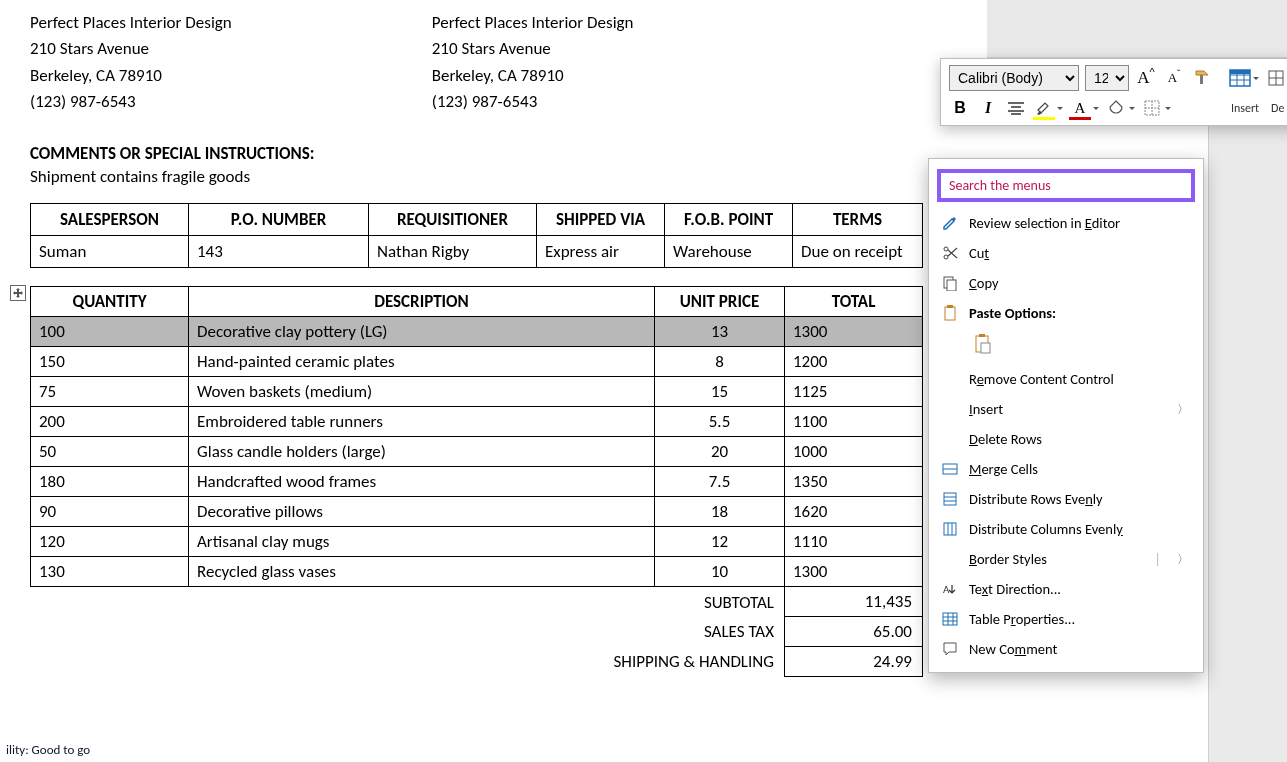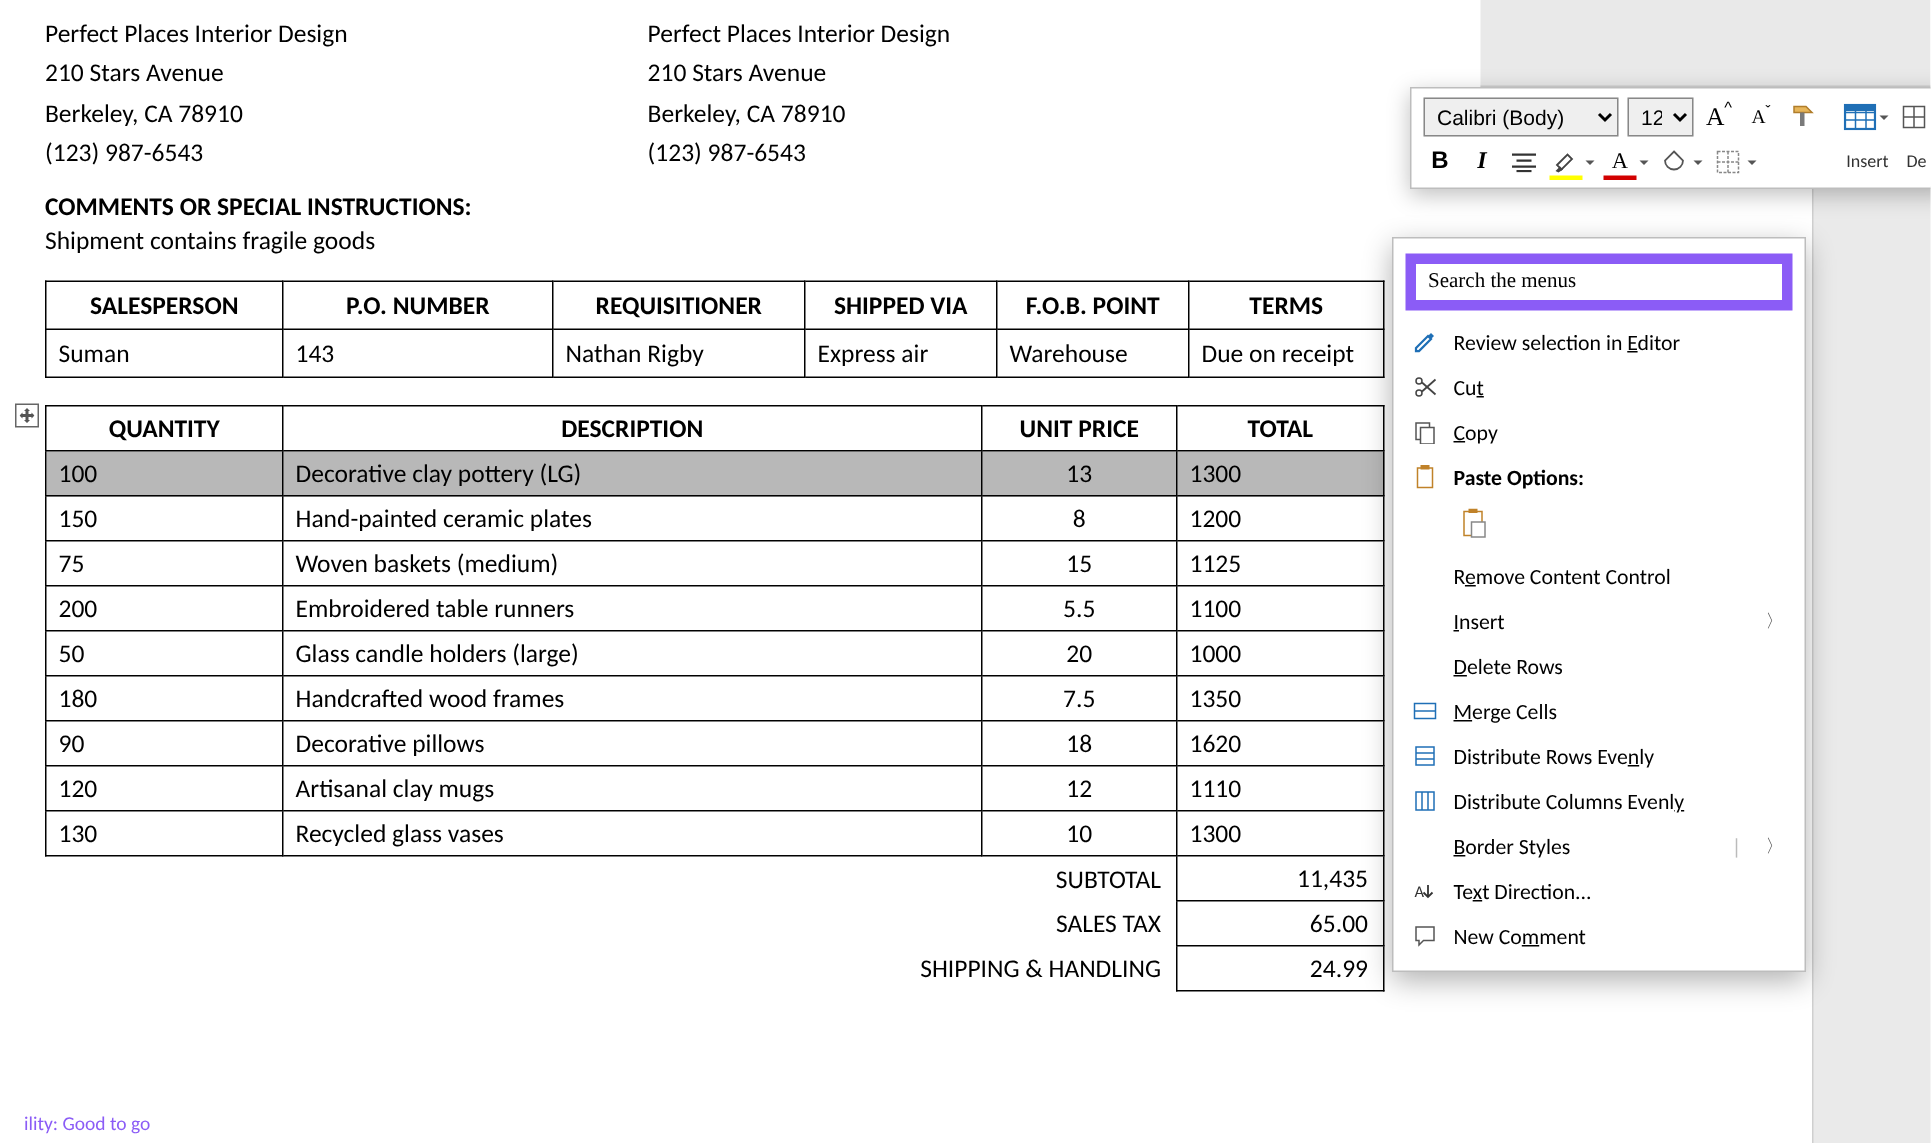--- a/index.html
+++ b/index.html
@@ -13,21 +13,21 @@
     overflow: hidden;
     width: 1287px;
     height: 762px;
   }
   .doc {
     padding: 10px 30px;
   }
   .addr-row {
     display: flex;
     gap: 200px;
-    margin-bottom: 12px;
+    margin-bottom: 28px;
   }
   .addr-block div { line-height: 1.55; }
   .comments-heading {
     font-weight: 700;
     margin-top: 6px;
     margin-bottom: 2px;
   }
   .comments-text { margin-bottom: 16px; }
   table { border-collapse: collapse; }
   .t1 {
@@ -78,22 +78,22 @@
     align-items: center;
     justify-content: center;
     font-size: 11px;
     color: #555;
   }
   .status-bar {
     position: absolute;
     left: 0; bottom: 0;
     height: 22px;
     font-size: 13px;
-    padding: 2px 16px;
-    color: #8b5cf6;
+    padding: 2px 6px;
+    color: #0f172a;
   }
 
   
   .mini-toolbar {
     position: absolute;
     top: 58px;
     left: 928px;
     width: 360px;
     background: #fff;
     border: 1px solid #bdbdbd;
@@ -152,25 +152,24 @@
     left: 928px;
     width: 276px;
     background: #fff;
     border: 1px solid #bdbdbd;
     box-shadow: 0 6px 18px rgba(0,0,0,0.3);
     padding: 6px 0 8px 0;
     font-size: 14.5px;
   }
   .menu-search {
     margin: 4px 8px 6px 8px;
-    border: 7px solid #8b5cf6;
+    border: 4px solid #8b5cf6;
     padding: 4px 8px;
     font-size: 14px;
-    color: #000000;
-    font-family: Liberation Serif, serif;
+    color: #be185d;
   }
   .menu-item {
     display: flex;
     align-items: center;
     gap: 10px;
     padding: 6px 14px 6px 12px;
     cursor: pointer;
     position: relative;
   }
   .menu-icon {
@@ -542,20 +541,32 @@
   <div class="menu-item">
     <span class="menu-icon">
       <svg width="16" height="16" viewBox="0 0 16 16">
           <text x="1" y="12" font-size="11" fill="#333">A</text>
           <path d="M10 4 L10 12 M7 9 L10 12 L13 9" fill="none" stroke="#333" stroke-width="1.2"></path>
         </svg>
     </span>
     <span class="menu-label">Te<u>x</u>t Direction...</span>
   </div>
 
+  <div class="menu-item">
+    <span class="menu-icon">
+      <svg width="16" height="16" viewBox="0 0 16 16">
+          <rect x="1" y="2" width="14" height="12" fill="none" stroke="#1f6fb6"></rect>
+          <line x1="1" y1="6" x2="15" y2="6" stroke="#1f6fb6"></line>
+          <line x1="1" y1="10" x2="15" y2="10" stroke="#1f6fb6"></line>
+          <line x1="6" y1="2" x2="6" y2="14" stroke="#1f6fb6"></line>
+          <line x1="11" y1="2" x2="11" y2="14" stroke="#1f6fb6"></line>
+        </svg>
+    </span>
+    <span class="menu-label">Table P<u>r</u>operties...</span>
+  </div>
 
   <div class="menu-item">
     <span class="menu-icon">
       <svg width="16" height="16" viewBox="0 0 16 16">
           <path d="M2 2 h12 v9 h-7 l-3 3 v-3 h-2 z" fill="none" stroke="#555"></path>
         </svg>
     </span>
     <span class="menu-label">New Co<u>m</u>ment</span>
   </div>
 </div>

